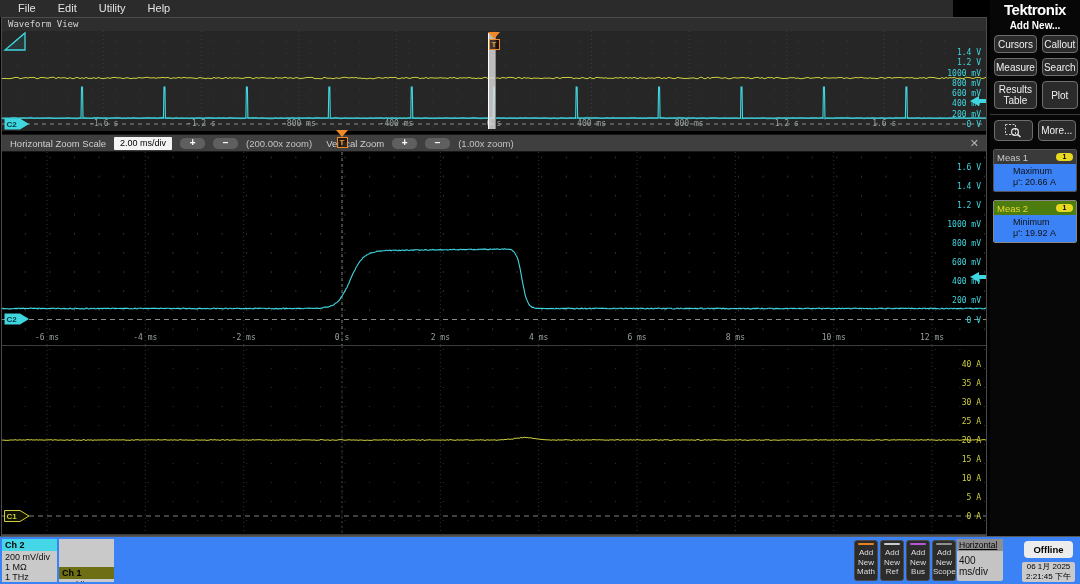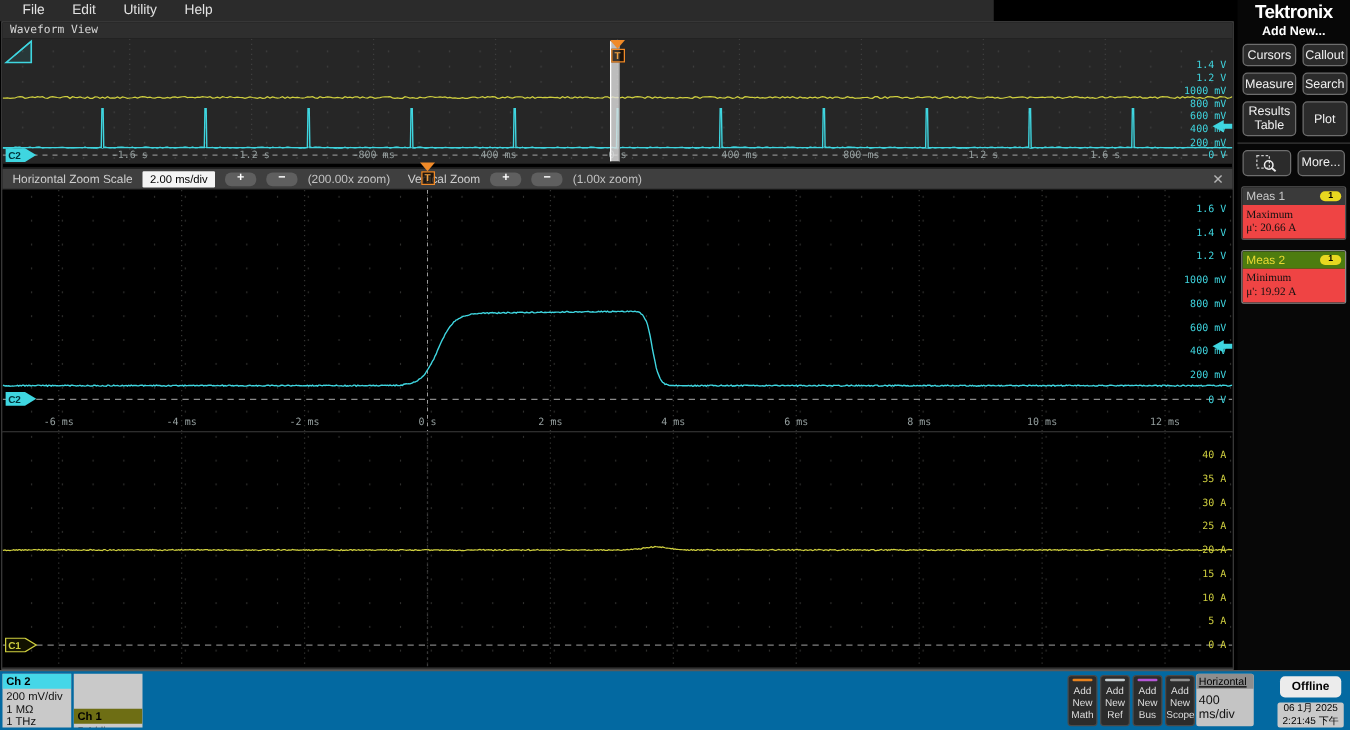--- a/index.html
+++ b/index.html
@@ -1,21 +1,21 @@
 <!DOCTYPE html>
 <html><head>
 <meta charset="utf-8">
 <style>
   * { margin:0; padding:0; box-sizing:border-box; }
   html,body { background:#000; }
   #app { position:relative; width:1080px; height:584px; background:#000; overflow:hidden;
          font-family:"Liberation Sans", sans-serif; }
 
   
-  .menubar { position:absolute; left:0; top:0; width:795px; height:17px; background:#2b2b2b;
+  .menubar { position:absolute; left:0; top:0; width:953px; height:17px; background:#2b2b2b;
              display:flex; align-items:center; padding-left:8px; }
   .menu-item { font-size:11px; color:#e3e3e3; padding:0 12px 1px 10px; cursor:default; }
 
   
   .wfwindow { position:absolute; left:1px; top:17px; width:986px; height:519px;
               border:1px solid #4a4a4a; background:#000; }
   .titlebar { position:absolute; left:0; top:0; right:0; height:13px; background:#2e2e2e;
               color:#d5d5d5; font:9px "DejaVu Sans Mono", monospace; padding:1px 0 0 6px; }
 
   .panel { position:absolute; left:0; right:0; overflow:hidden; }
@@ -88,24 +88,24 @@
           text-align:center; line-height:11px; padding:2px 1px; cursor:default; }
   .tool-row { display:grid; grid-template-columns:1fr 1fr; gap:5px; padding:5px 4px 0;
               margin-top:5px; border-top:1px solid #3a3a3a; }
   .meas-card { margin:8px 3px 0; border:1px solid #555; border-radius:2px; overflow:hidden; }
   .meas-card.selected { border-color:#888; }
   .meas-head { height:14px; background:#3a3a3a; display:flex; align-items:center;
                padding:0 3px; font-size:9.5px; color:#c8c8c8; }
   .meas-card.selected .meas-head { background:#4d7c0f; color:#e8d832; }
   .meas-badge { margin-left:auto; width:17px; height:8px; background:#e8d820; border-radius:4px;
                 color:#000; font-size:7px; line-height:8px; text-align:center; font-weight:bold; }
-  .meas-body { background:#ef4444; color:#111; font-size:9px; line-height:11px; padding:2px 3px 3px;font-family:Liberation Serif, serif; }
-
-  
-  .bottombar { position:absolute; left:0; top:536px; width:1080px; height:48px; background:#0369a1;
+  .meas-body { background:#3b82f6; color:#111; font-size:9px; line-height:11px; padding:2px 19px 3px; }
+
+  
+  .bottombar { position:absolute; left:0; top:536px; width:1080px; height:48px; background:#3b82f6;
                border-top:1px solid #585858; }
   .chcards { position:absolute; left:2px; top:2px; display:flex; gap:2px; }
   .chcard { width:55px; height:43px; background:#c9c9c9; overflow:hidden; }
   .chcard .hd { height:12px; font-size:9px; font-weight:bold; color:#000; padding:1px 0 0 3px; }
   .chcard .bd { padding:1px 3px; font-size:9px; line-height:10px; color:#111; }
   .addbtns { position:absolute; left:854px; top:3px; display:flex; gap:2px; }
   .addbtn { position:relative; width:24px; height:41px; background:#2c2c2c; border:1px solid #4a4a4a;
             border-radius:3px; color:#dedede; font-size:8px; line-height:9.5px; text-align:center;
             padding-top:7px; cursor:default; }
   .addbtn .stripe { position:absolute; top:2px; left:3px; right:3px; height:2px; border-radius:1px; }

